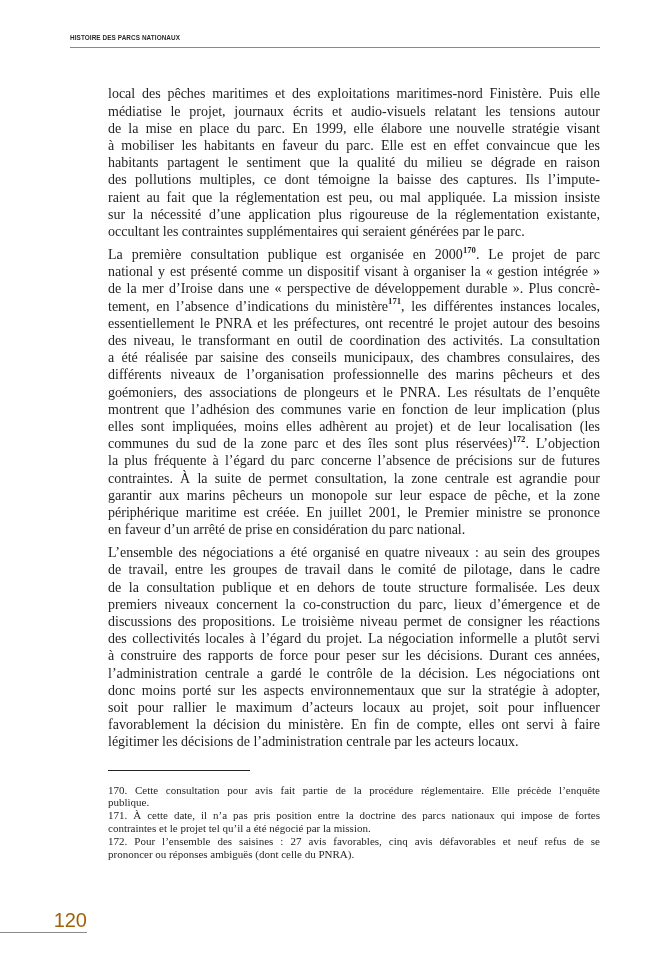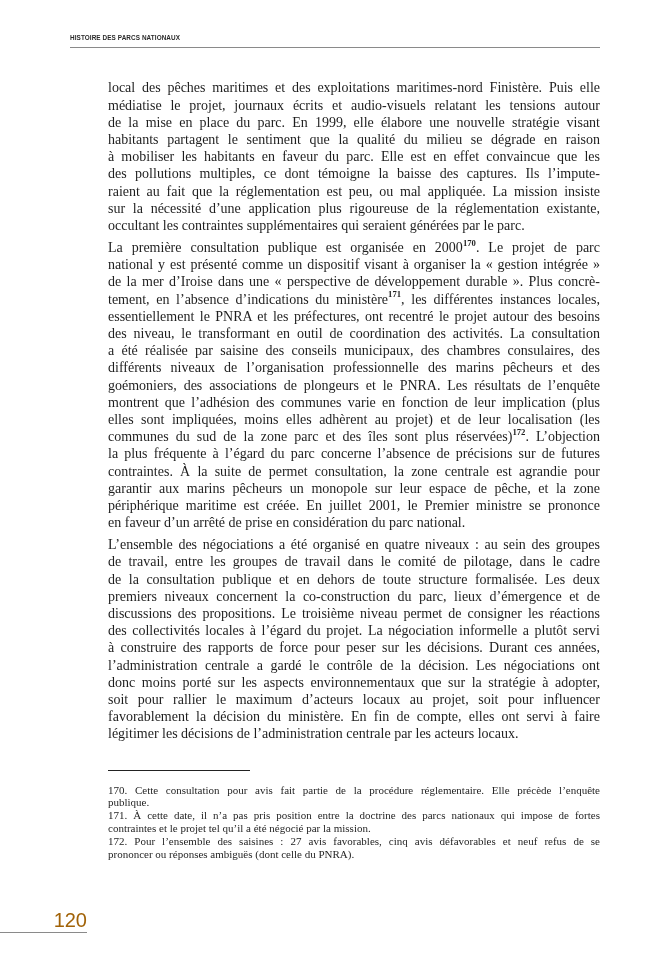--- a/index.html
+++ b/index.html
@@ -16,21 +16,21 @@
     transform: scaleX(0.84); transform-origin: left top;
   }
   .head-rule {
     position: absolute; left: 70px; top: 46.5px; width: 530px; height: 1px;
     background: #8a8a8a;
   }
   .body-text {
     position: absolute; left: 108px; top: 79.4px; width: 492px;
     font-size: 14px; line-height: 17.2px;
   }
-  .para { margin: 0 0 5px 0; }
+  .para { margin: 6px 0 5px 0; }
   .ln {
     display: block; height: 17.2px; white-space: nowrap;
     text-align: justify; text-align-last: justify;
   }
   .ln.last { text-align: left; text-align-last: left; }
   sup.ref {
     font-size: 0.62em; line-height: 0; position: relative; top: -0.1em;
     vertical-align: super;
     font-weight: bold;
   }
@@ -58,22 +58,22 @@
 
 <div class="running-head">HISTOIRE DES PARCS NATIONAUX</div>
 <div class="head-rule"></div>
 
 <div class="body-text">
 
   <div class="para">
     <span class="ln">local des pêches maritimes et des exploitations maritimes-nord Finistère. Puis elle</span>
     <span class="ln">médiatise le projet, journaux écrits et audio-visuels relatant les tensions autour</span>
     <span class="ln">de la mise en place du parc. En 1999, elle élabore une nouvelle stratégie visant</span>
+    <span class="ln">à mobiliser les habitants en faveur du parc. Elle est en effet convaincue que les</span>
     <span class="ln">habitants partagent le sentiment que la qualité du milieu se dégrade en raison</span>
-    <span class="ln">à mobiliser les habitants en faveur du parc. Elle est en effet convaincue que les</span>
     <span class="ln">des pollutions multiples, ce dont témoigne la baisse des captures. Ils l’impute-</span>
     <span class="ln">raient au fait que la réglementation est peu, ou mal appliquée. La mission insiste</span>
     <span class="ln">sur la nécessité d’une application plus rigoureuse de la réglementation existante,</span>
     <span class="ln last">occultant les contraintes supplémentaires qui seraient générées par le parc.</span>
   </div>
 
   <div class="para">
     <span class="ln"><span>La première consultation publique est organisée en 2000</span><sup class="ref">170</sup><span>. Le projet de parc</span></span>
     <span class="ln">national y est présenté comme un dispositif visant à organiser la « gestion intégrée »</span>
     <span class="ln">de la mer d’Iroise dans une « perspective de développement durable ». Plus concrè-</span>

